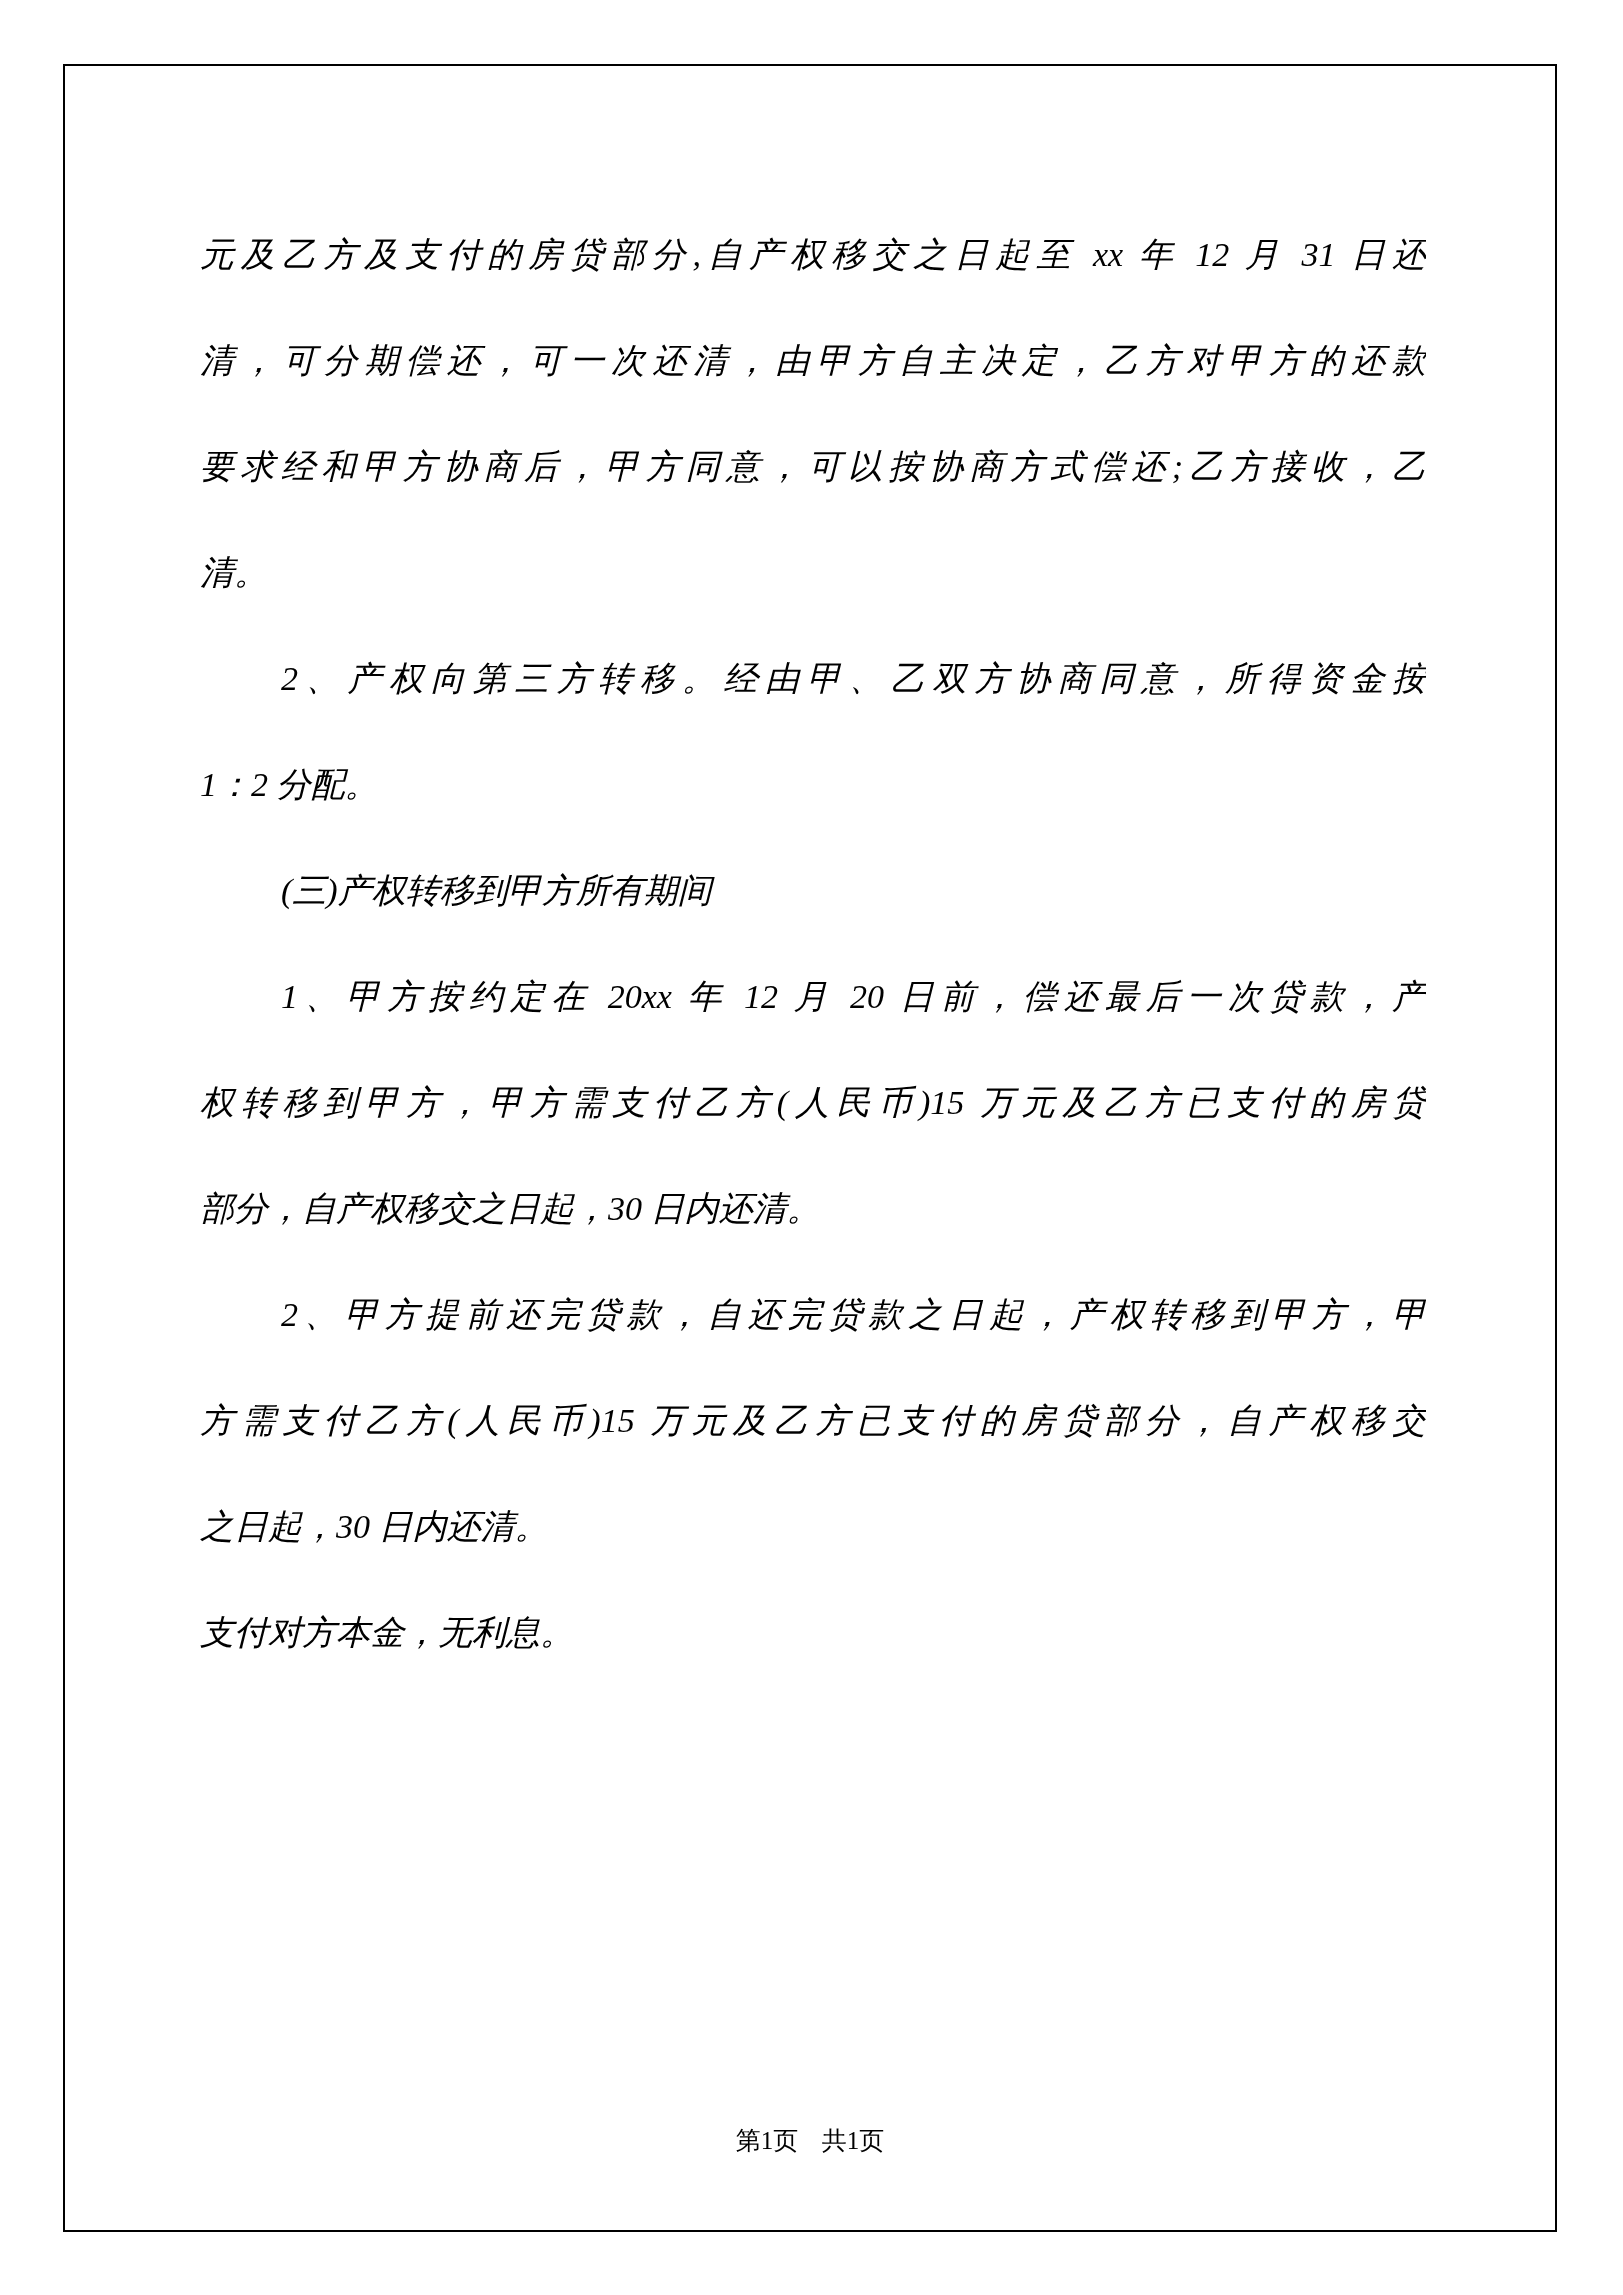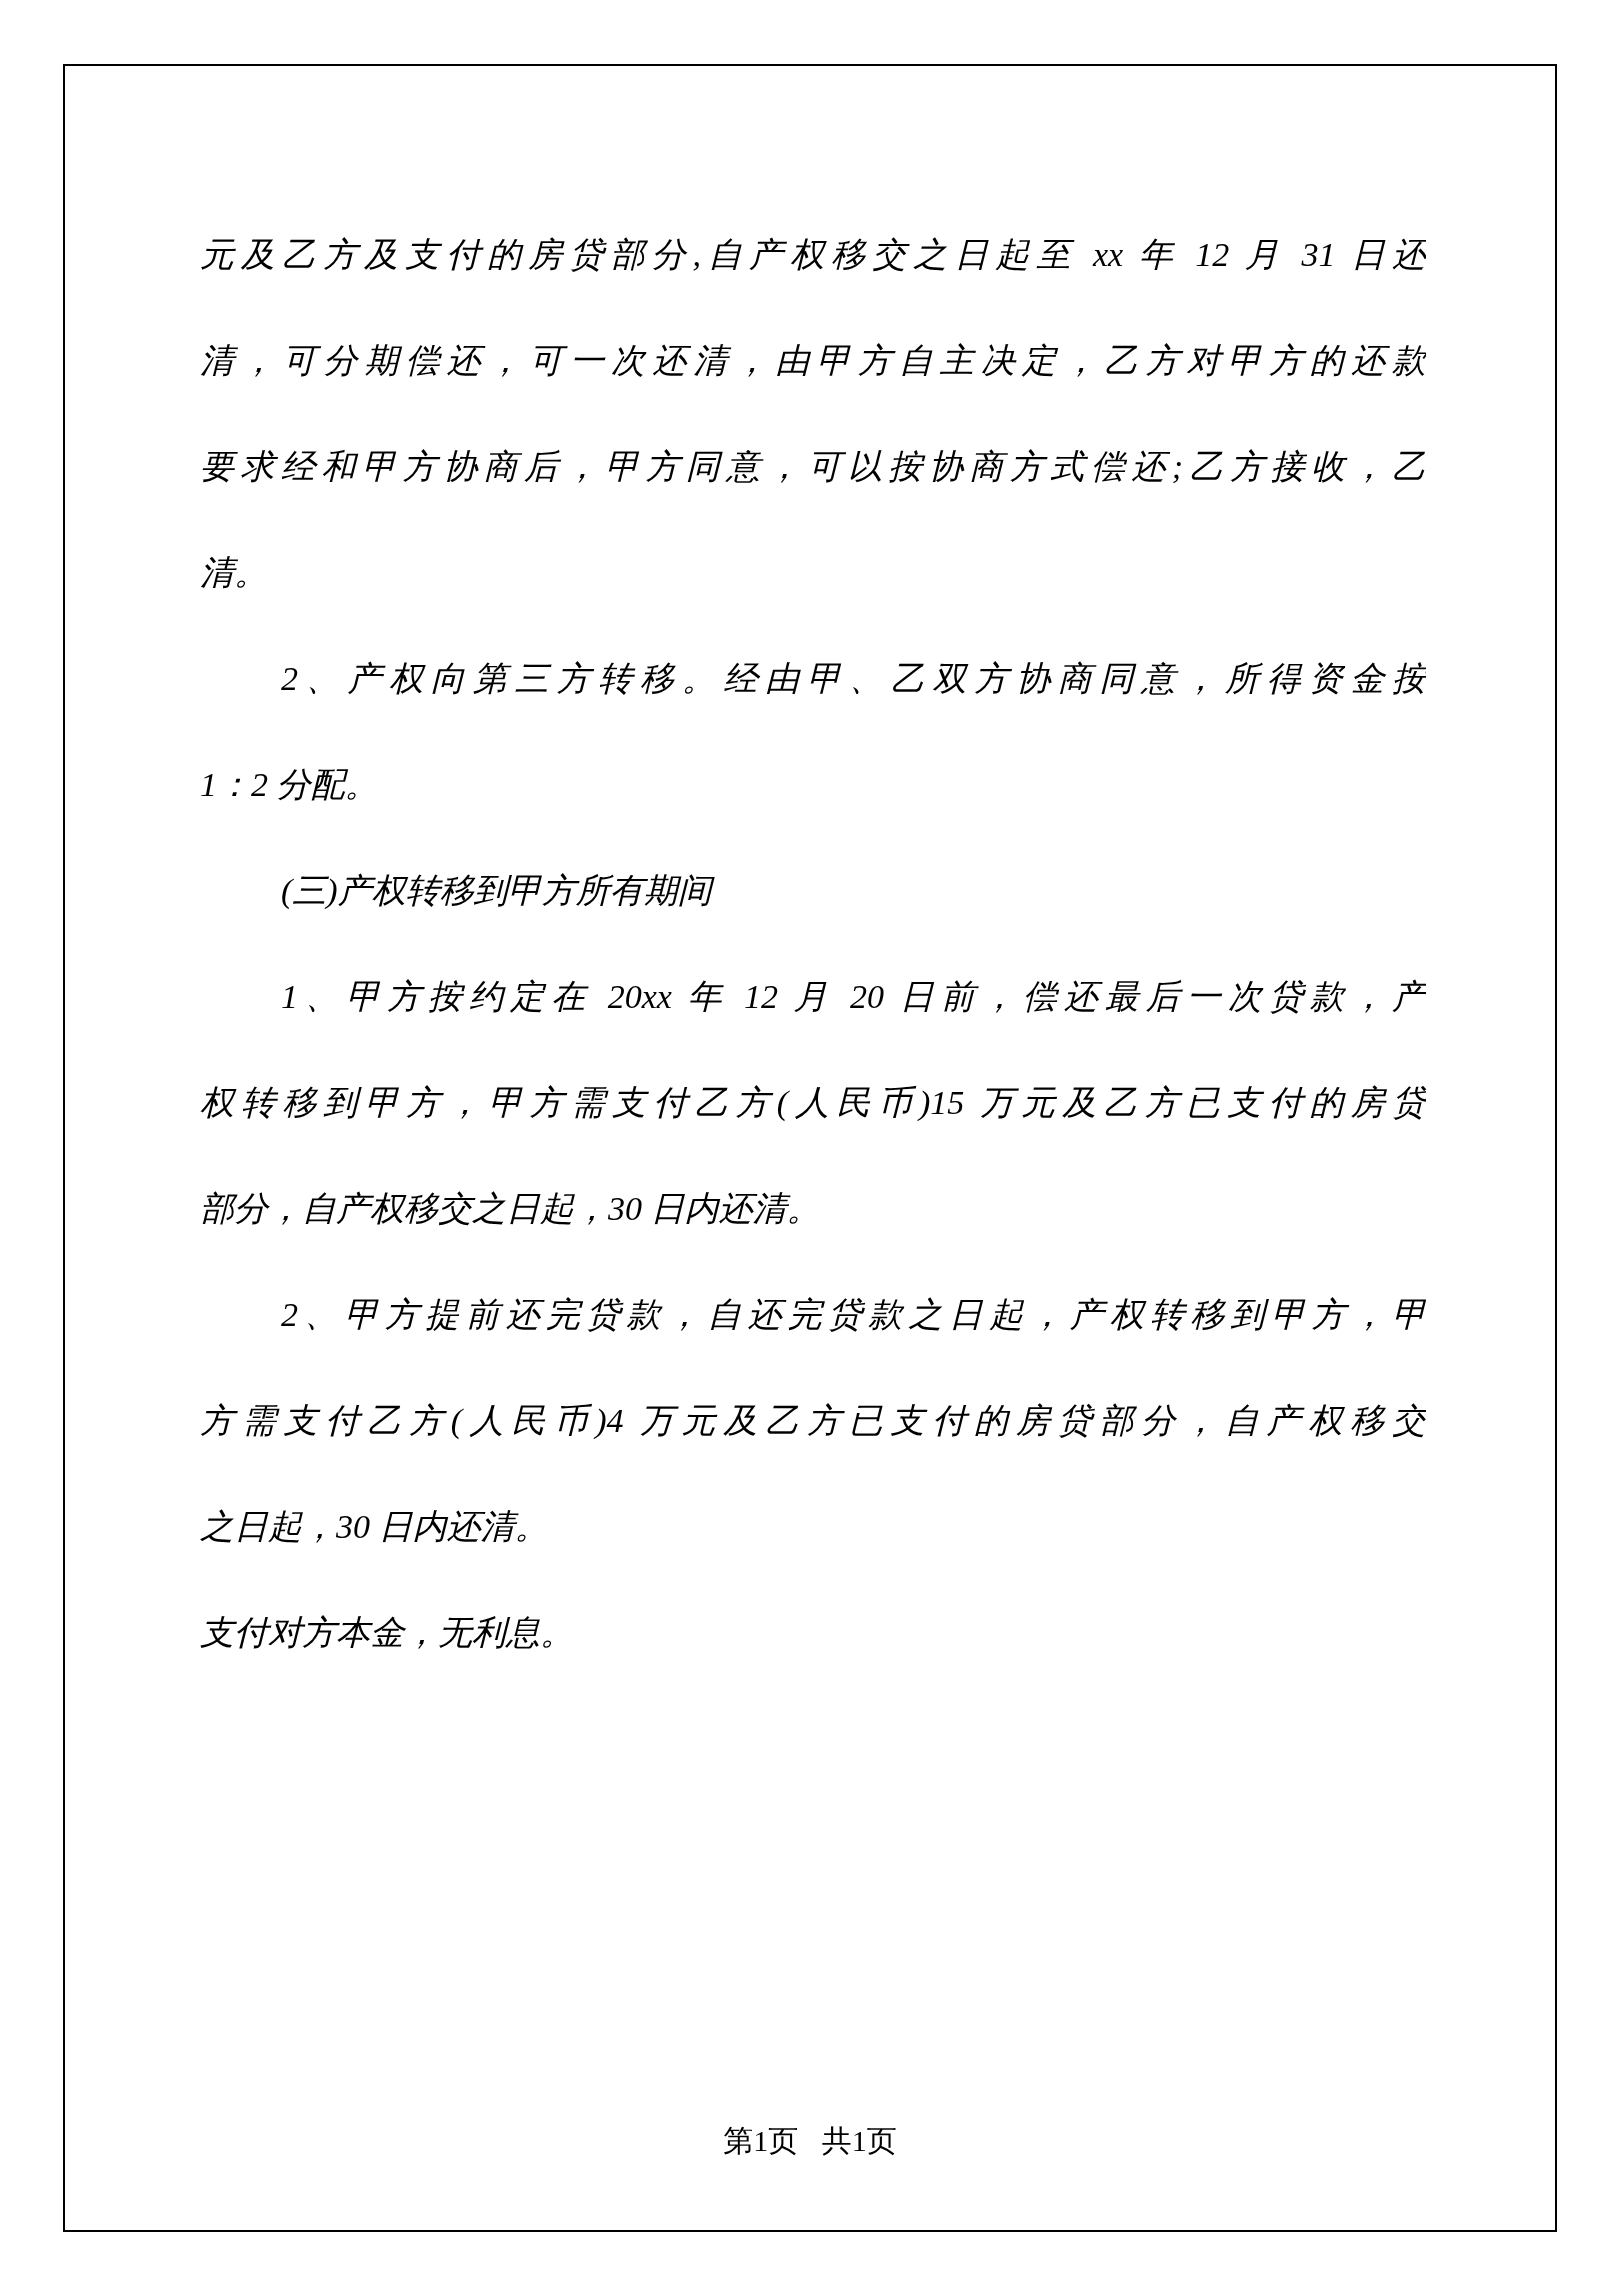--- a/index.html
+++ b/index.html
@@ -46,21 +46,21 @@
   }
   .line.ind {
     text-indent: 81px;
   }
   .page-footer {
     position: absolute;
     left: 63px;
     top: 2121px;
     width: 1494px;
     text-align: center;
-    font-size: 30px;
+    font-size: 25px;
     font-style: normal;
     line-height: 39px;
     color: #000000;
   }
   .page-footer .gap {
     display: inline-block;
     width: 23.6px;
   }
 </style>
 </head>
@@ -73,21 +73,21 @@
   <div class="line j">清，可分期偿还，可一次还清，由甲方自主决定，乙方对甲方的还款</div>
   <div class="line j">要求经和甲方协商后，甲方同意，可以按协商方式偿还;乙方接收，乙</div>
   <div class="line">清。</div>
   <div class="line j ind">2、产权向第三方转移。经由甲、乙双方协商同意，所得资金按</div>
   <div class="line">1：2 分配。</div>
   <div class="line ind">(三)产权转移到甲方所有期间</div>
   <div class="line j ind">1、甲方按约定在 20xx 年 12 月 20 日前，偿还最后一次贷款，产</div>
   <div class="line j">权转移到甲方，甲方需支付乙方(人民币)15 万元及乙方已支付的房贷</div>
   <div class="line">部分，自产权移交之日起，30 日内还清。</div>
   <div class="line j ind">2、甲方提前还完贷款，自还完贷款之日起，产权转移到甲方，甲</div>
-  <div class="line j">方需支付乙方(人民币)4 万元及乙方已支付的房贷部分，自产权移交</div>
+  <div class="line j">方需支付乙方(人民币)15 万元及乙方已支付的房贷部分，自产权移交</div>
   <div class="line">之日起，30 日内还清。</div>
   <div class="line">支付对方本金，无利息。</div>
 </div>
 
 <div class="page-footer">
   <span>第1页</span><span class="gap"></span><span>共1页</span>
 </div>
 
 
 </body></html>

